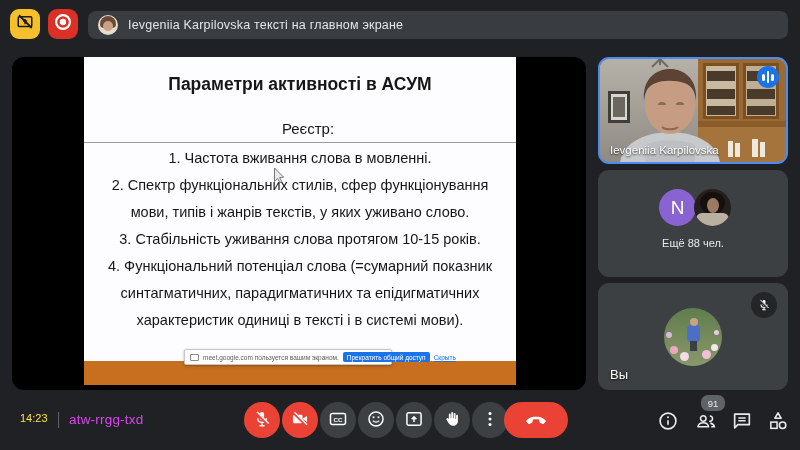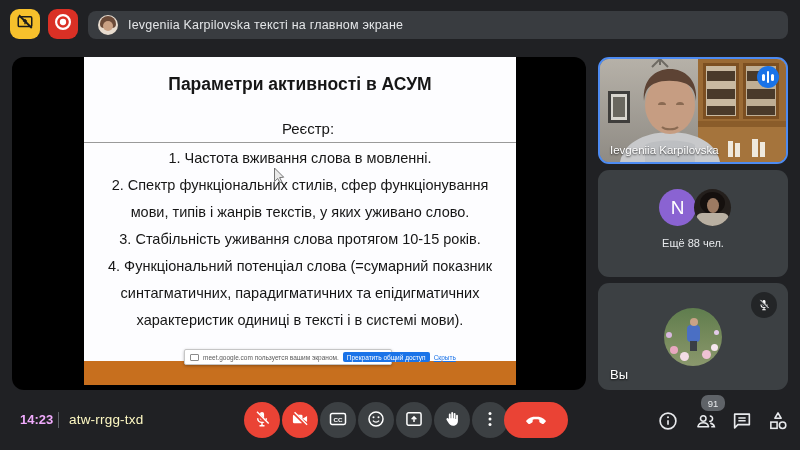--- a/index.html
+++ b/index.html
@@ -57,23 +57,23 @@
   #self-mic{position:absolute;right:11px;top:9px;width:26px;height:26px;border-radius:50%;background:rgba(28,29,32,.78);
     display:flex;align-items:center;justify-content:center;z-index:3;}
   #self-photo{position:absolute;left:66px;top:25px;width:58px;height:58px;border-radius:50%;overflow:hidden;
     background:linear-gradient(#5f7d4e 0%,#74895a 45%,#8a986d 100%);}
   .fl{position:absolute;border-radius:50%;}
   #self-photo .person-body{position:absolute;left:23px;top:17px;width:13px;height:17px;border-radius:4px;background:#4a6fc4;}
   #self-photo .person-head{position:absolute;left:26px;top:10px;width:8px;height:8px;border-radius:50%;background:#c9a287;}
   #self-photo .person-legs{position:absolute;left:26px;top:33px;width:7px;height:10px;background:#3a3f45;}
 
   
-  #bb-time{left:20px;top:412px;color:#f0abfc;font-size:13px;font-weight:700;}
+  #bb-time{left:20px;top:412px;color:#fde047;font-size:11px;font-weight:400;}
   #bb-div{left:58px;top:412px;width:1px;height:16px;background:#5f6368;}
-  #bb-code{left:69px;top:412px;color:#fef9c3;font-size:13.5px;font-weight:500;letter-spacing:.2px;}
+  #bb-code{left:69px;top:412px;color:#d946ef;font-size:13.5px;font-weight:500;letter-spacing:.2px;}
   .cbtn{top:402px;width:36px;height:36px;border-radius:50%;background:#3c4043;border:none;
     display:flex;align-items:center;justify-content:center;cursor:pointer;padding:0;}
   .cbtn.red{background:#ea4335;}
   #btn-mic{left:244px;} #btn-cam{left:282px;} #btn-cc{left:320px;} #btn-emoji{left:358px;}
   #btn-present{left:396px;} #btn-hand{left:434px;} #btn-more{left:472px;}
   #btn-end{left:504px;top:402px;width:64px;height:36px;border-radius:18px;background:#ea4335;border:none;
     display:flex;align-items:center;justify-content:center;cursor:pointer;padding:0;}
   .rbtn{top:410px;width:24px;height:24px;background:transparent;border:none;padding:0;cursor:pointer;
     display:flex;align-items:center;justify-content:center;}
   #btn-info{left:656px;} #btn-people{left:694px;} #btn-chat{left:730px;} #btn-activities{left:766px;}

